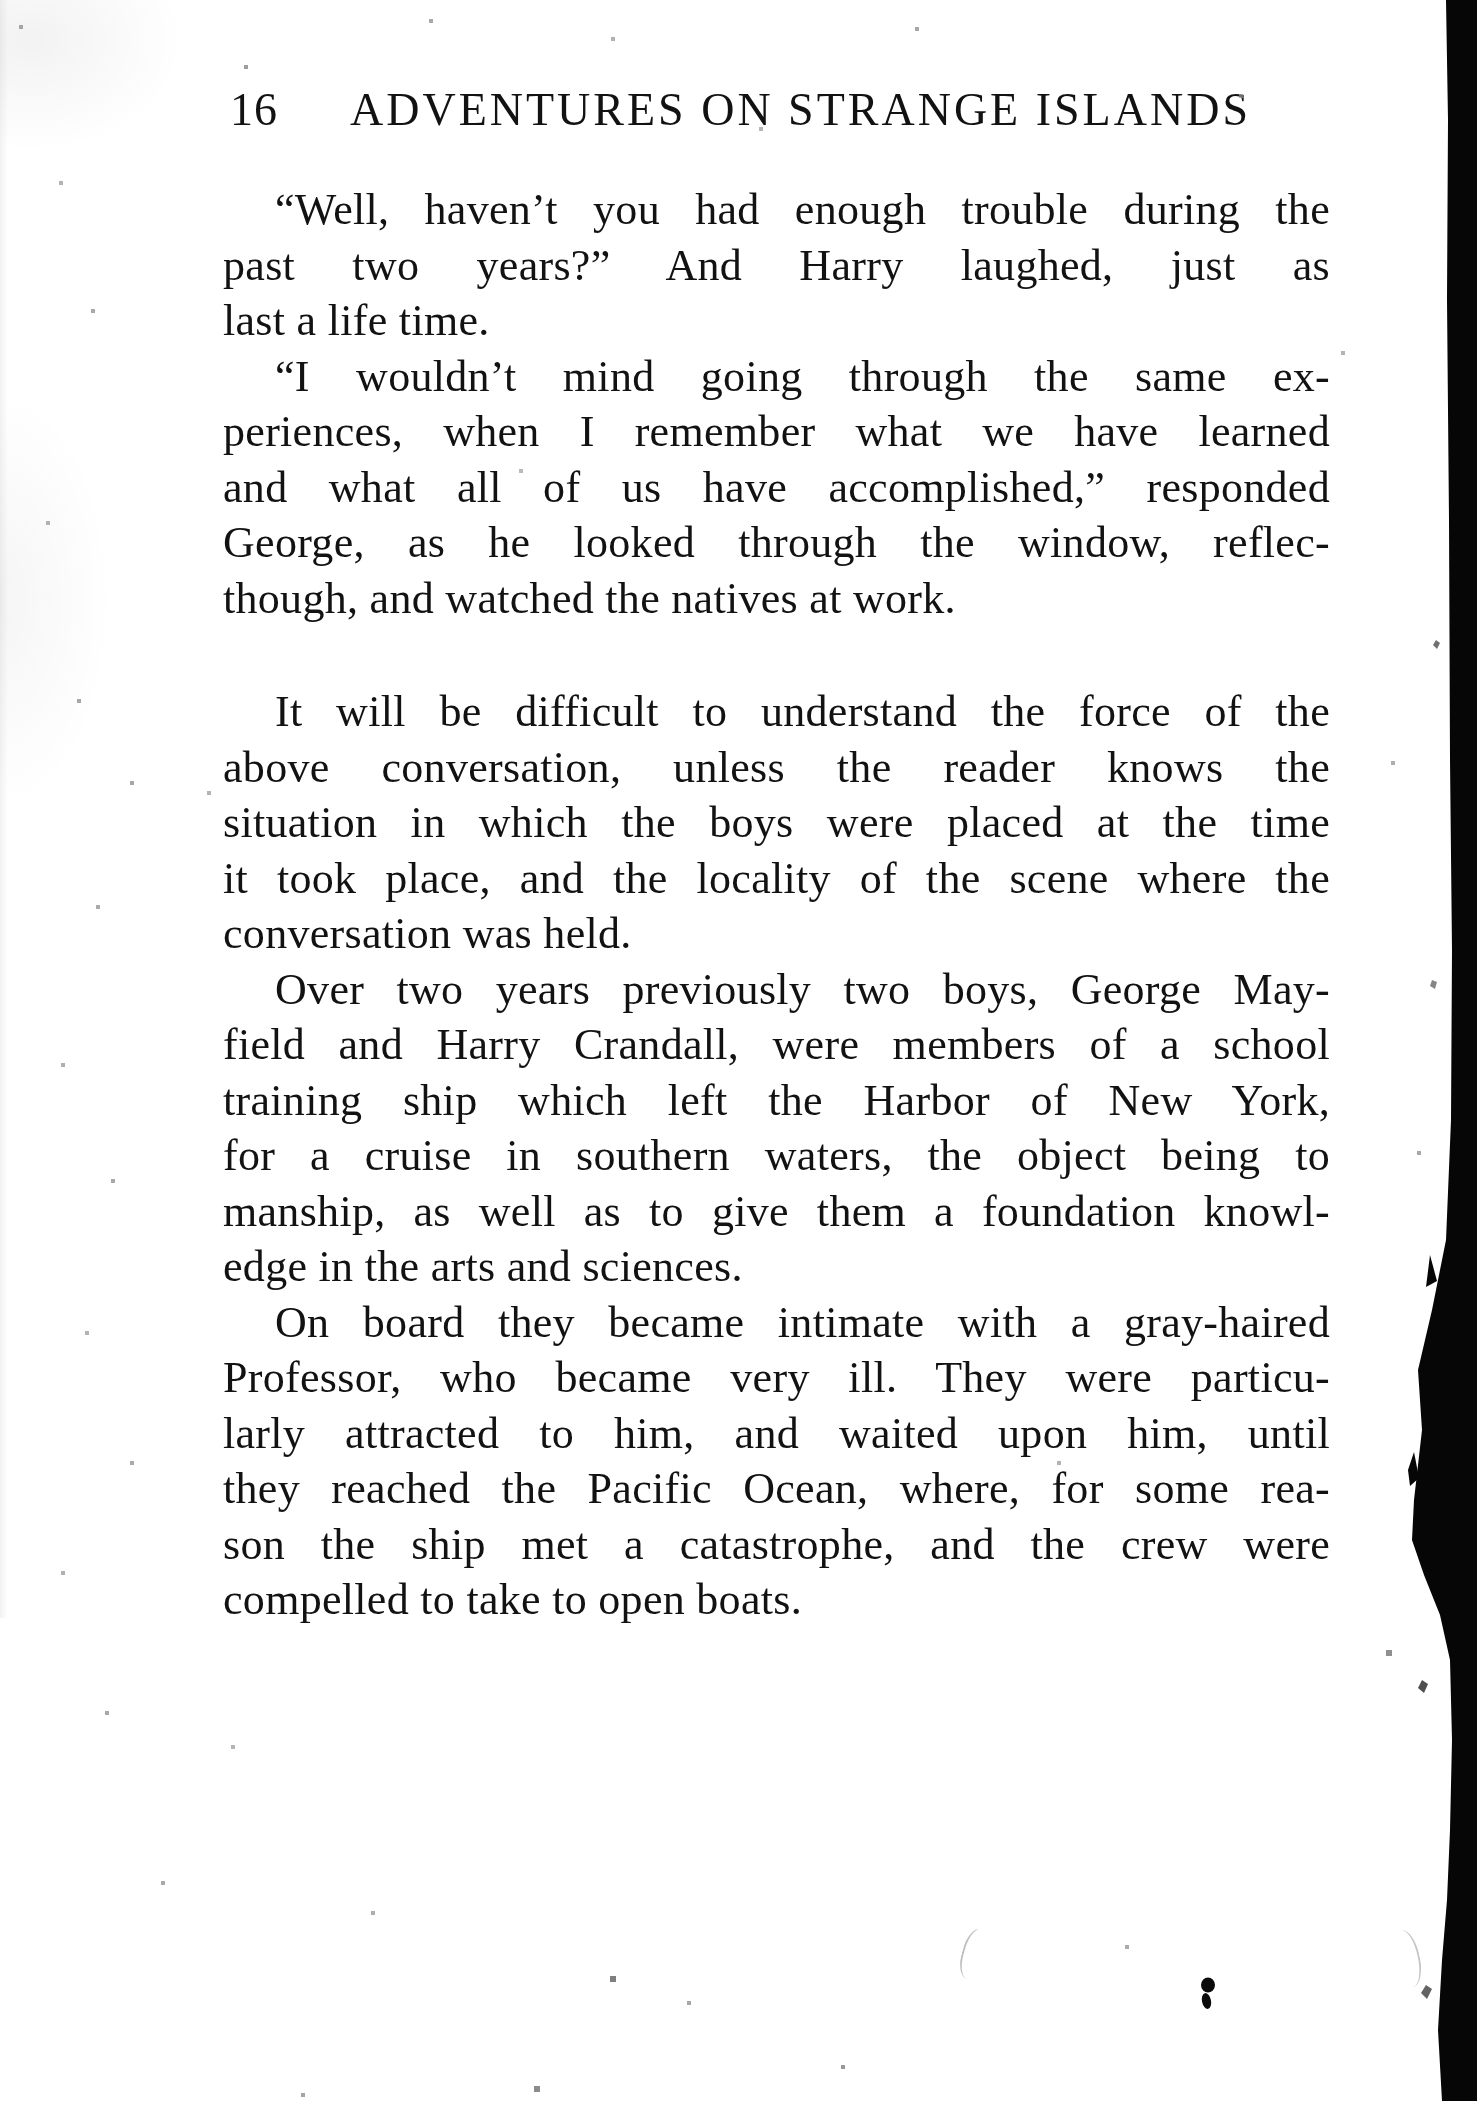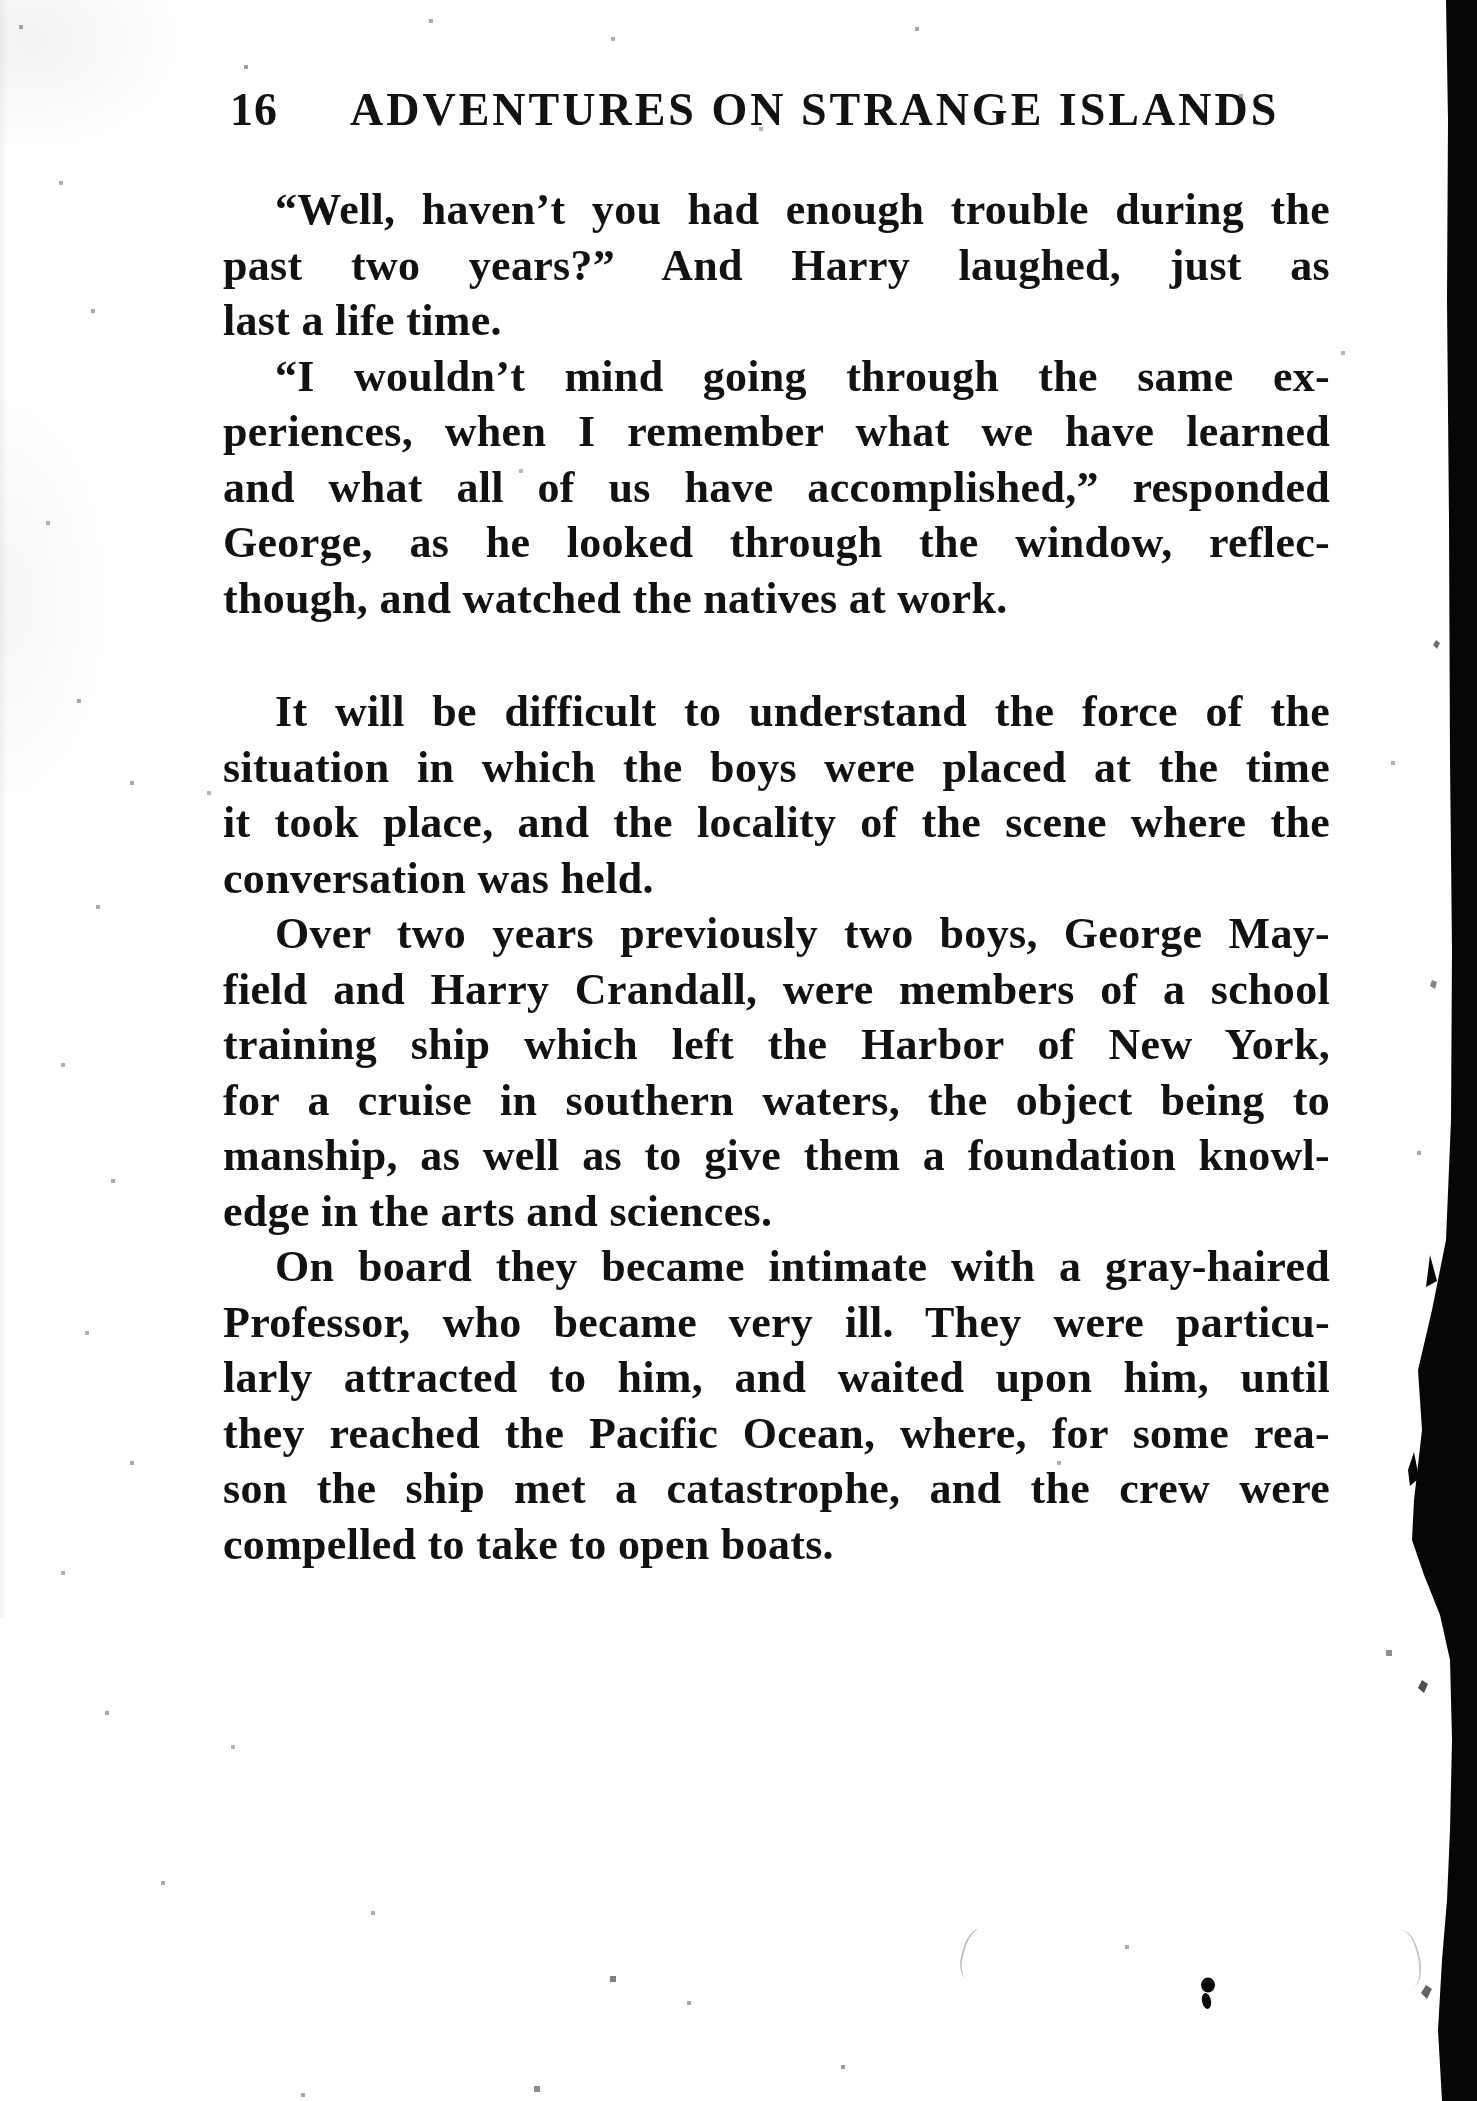--- a/index.html
+++ b/index.html
@@ -12,21 +12,20 @@
     position: relative;
     font-family: "Liberation Serif", serif;
     color: #121212;
   }
   .page {
     position: absolute;
     inset: 0;
     width: 1477px;
     height: 1618px;
     background: #ffffff;
-    font-weight: bold;
   }
   
   .page::before {
     content: "";
     position: absolute;
     inset: 0;
     background:
       radial-gradient(220px 160px at 30px 40px, rgba(0,0,0,0.05), transparent 70%),
       radial-gradient(160px 300px at 0px 600px, rgba(0,0,0,0.04), transparent 70%),
       radial-gradient(200px 160px at 40px 2060px, rgba(0,0,0,0.04), transparent 70%),
@@ -178,20 +177,21 @@
       </div>
       <div class="paragraph">
         <div class="text-line justified first">“I wouldn’t mind going through the same ex-</div>
         <div class="text-line justified">periences, when I remember what we have learned</div>
         <div class="text-line justified">and what all of us have accomplished,” responded</div>
         <div class="text-line justified">George, as he looked through the window, reflec-</div>
         <div class="text-line">though, and watched the natives at work.</div>
       </div>
       <div class="paragraph space-before">
         <div class="text-line justified first">It will be difficult to understand the force of the</div>
+        <div class="text-line justified">above conversation, unless the reader knows the</div>
         <div class="text-line justified">situation in which the boys were placed at the time</div>
         <div class="text-line justified">it took place, and the locality of the scene where the</div>
         <div class="text-line">conversation was held.</div>
       </div>
       <div class="paragraph">
         <div class="text-line justified first">Over two years previously two boys, George May-</div>
         <div class="text-line justified">field and Harry Crandall, were members of a school</div>
         <div class="text-line justified">training ship which left the Harbor of New York,</div>
         <div class="text-line justified">for a cruise in southern waters, the object being to</div>
         <div class="text-line justified">manship, as well as to give them a foundation knowl-</div>

